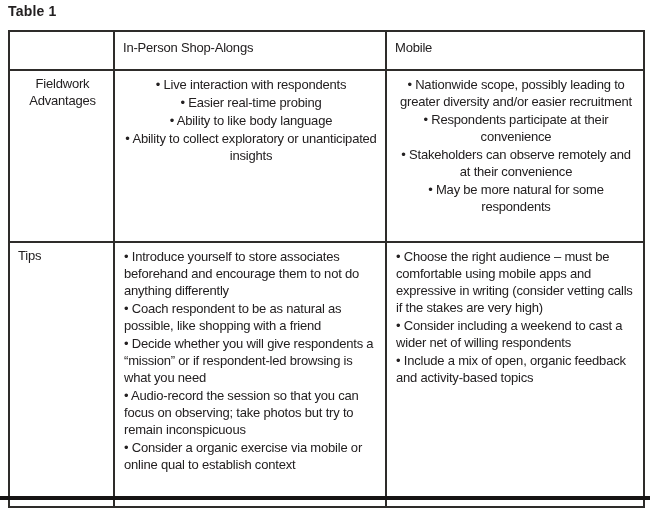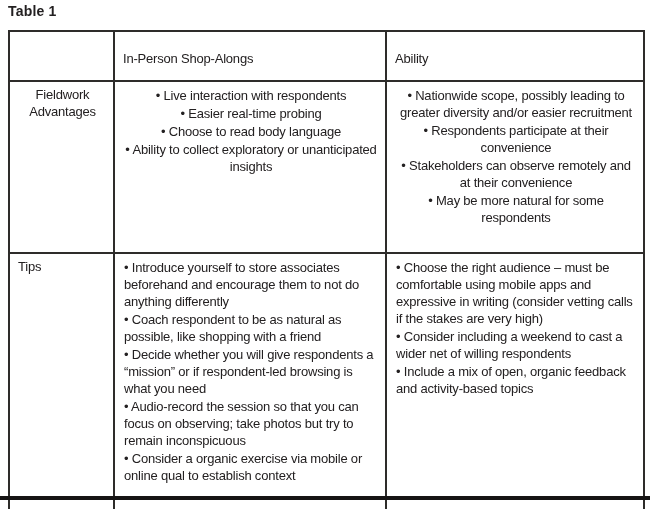--- a/index.html
+++ b/index.html
@@ -40,21 +40,21 @@
     padding: 4px 6px 4px 8px;
     font-size: 13px;
     line-height: 17px;
     letter-spacing: -0.2px;
     font-weight: normal;
     text-align: left;
     color: #232021;
   }
   tr.header-row th {
     height: 26px;
-    padding-top: 18px;
+    padding-top: 7px;
   }
   tr.body-row-advantages td { height: 162px; text-align: center; }
   tr.body-row-tips td { height: 255px; }
   .bullet-item {
     margin: 1px;
     padding: 0;
   }
   .bottom-rule {
     position: absolute;
     left: 0;
@@ -74,30 +74,30 @@
   <table class="comparison">
     <colgroup>
       <col style="width:105px">
       <col style="width:272px">
       <col style="width:258px">
     </colgroup>
     <thead>
       <tr class="header-row">
         <th></th>
         <th>In-Person Shop-Alongs</th>
-        <th>Ability</th>
+        <th>Mobile</th>
       </tr>
     </thead>
     <tbody>
       <tr class="body-row-advantages">
         <td>Fieldwork Advantages</td>
         <td>
             <p class="bullet-item">• Live interaction with respondents</p>
             <p class="bullet-item">• Easier real-time probing</p>
-            <p class="bullet-item">• Choose to read body language</p>
+            <p class="bullet-item">• Ability to like body language</p>
             <p class="bullet-item">• Ability to collect exploratory or unanticipated insights</p>
           </td>
         <td>
             <p class="bullet-item">• Nationwide scope, possibly leading to greater diversity and/or easier recruitment</p>
             <p class="bullet-item">• Respondents participate at their convenience</p>
             <p class="bullet-item">• Stakeholders can observe remotely and at their convenience</p>
             <p class="bullet-item">• May be more natural for some respondents</p>
           </td>
       </tr>
       <tr class="body-row-tips">

